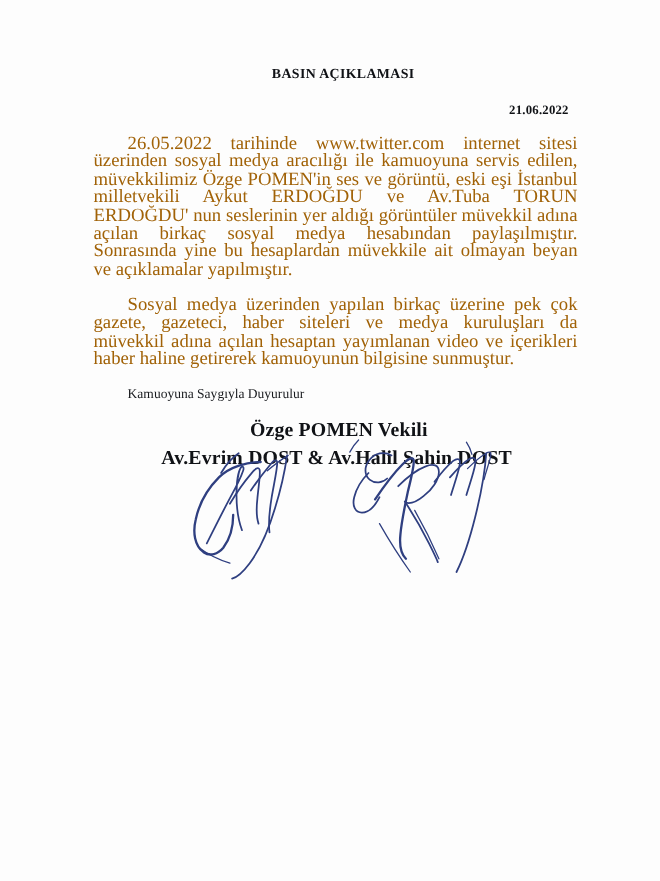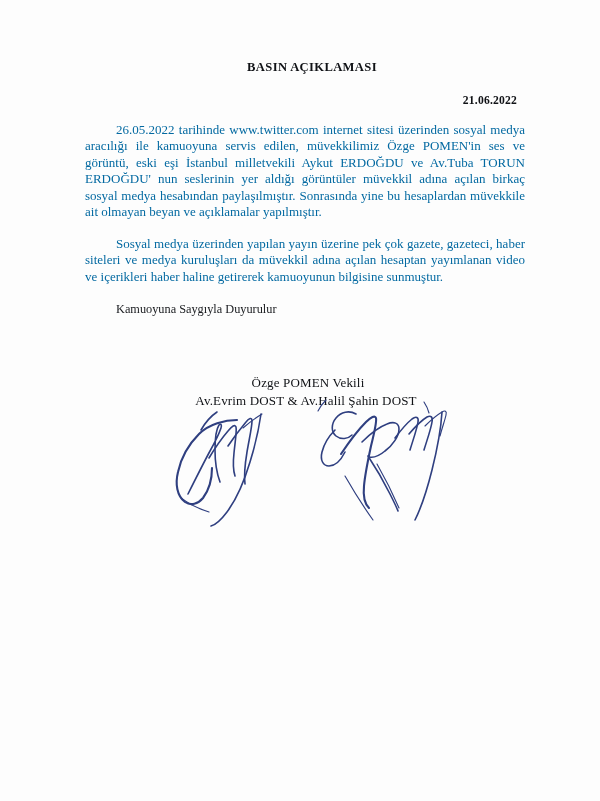--- a/index.html
+++ b/index.html
@@ -48,25 +48,25 @@
     font-size: 11.6px;
     letter-spacing: 0.2px;
     color: #101216;
     margin-top: 19px;
     padding-right: 8px;
   }
 
   .para {
     text-align: justify;
     text-justify: inter-word;
-    font-size: 13px;
+    font-size: 17px;
     line-height: 16.4px;
     text-indent: 31px;
     margin: 0;
-    color: #0369a1;
+    color: #a16207;
     -webkit-hyphens: none;
     hyphens: none;
   }
   .para.first { margin-top: 15px; }
   .para.spaced { margin-top: 15.5px; }
 
   .closing {
     font-size: 12.3px;
     line-height: 16.4px;
     margin-top: 15.5px;
@@ -76,26 +76,26 @@
   }
 
   .sign-block {
     position: absolute;
     left: 85px;
     top: 374px;
     width: 440px;
     text-align: center;
   }
   .sign-line {
-    font-weight: normal;
-    font-size: 13px;
+    font-weight: bold;
+    font-size: 18px;
     line-height: 17.5px;
     letter-spacing: 0.15px;
     color: #101216;
-    margin: 0;
+    margin: 8px;
   }
   .sign-line.name-1 { padding-left: 6px; }
   .sign-line.name-2 { padding-left: 2px; }
 
   .signatures {
     position: absolute;
     left: 85px;
     top: 398px;
     width: 440px;
     height: 130px;
@@ -123,21 +123,21 @@
 <div class="page">
 
   <div class="doc-body">
 
     <h1 class="doc-title">BASIN AÇIKLAMASI</h1>
 
     <div class="doc-date">21.06.2022</div>
 
     <p class="para first">26.05.2022 tarihinde www.twitter.com internet sitesi üzerinden sosyal  medya aracılığı ile kamuoyuna servis edilen, müvekkilimiz Özge POMEN'in  ses ve görüntü, eski eşi İstanbul milletvekili Aykut ERDOĞDU ve Av.Tuba TORUN ERDOĞDU' nun seslerinin yer aldığı görüntüler müvekkil adına açılan birkaç sosyal medya hesabından paylaşılmıştır. Sonrasında yine bu hesaplardan müvekkile ait olmayan beyan ve açıklamalar yapılmıştır.</p>
 
-    <p class="para spaced">Sosyal medya üzerinden yapılan yayın üzerine pek çok gazete, gazeteci, haber siteleri ve medya kuruluşları da müvekkil adına açılan hesaptan yayımlanan video ve içerikleri haber haline getirerek kamuoyunun bilgisine sunmuştur.</p>
+    <p class="para spaced">Sosyal medya üzerinden yapılan birkaç üzerine pek çok gazete, gazeteci, haber siteleri ve medya kuruluşları da müvekkil adına açılan hesaptan yayımlanan video ve içerikleri haber haline getirerek kamuoyunun bilgisine sunmuştur.</p>
 
 
 
     <div class="closing">Kamuoyuna Saygıyla Duyurulur</div>
 
   </div>
 
   <div class="sign-block">
     <div class="sign-line name-1">Özge POMEN Vekili</div>
     <div class="sign-line name-2">Av.Evrim DOST &amp; Av.Halil Şahin DOST</div>

